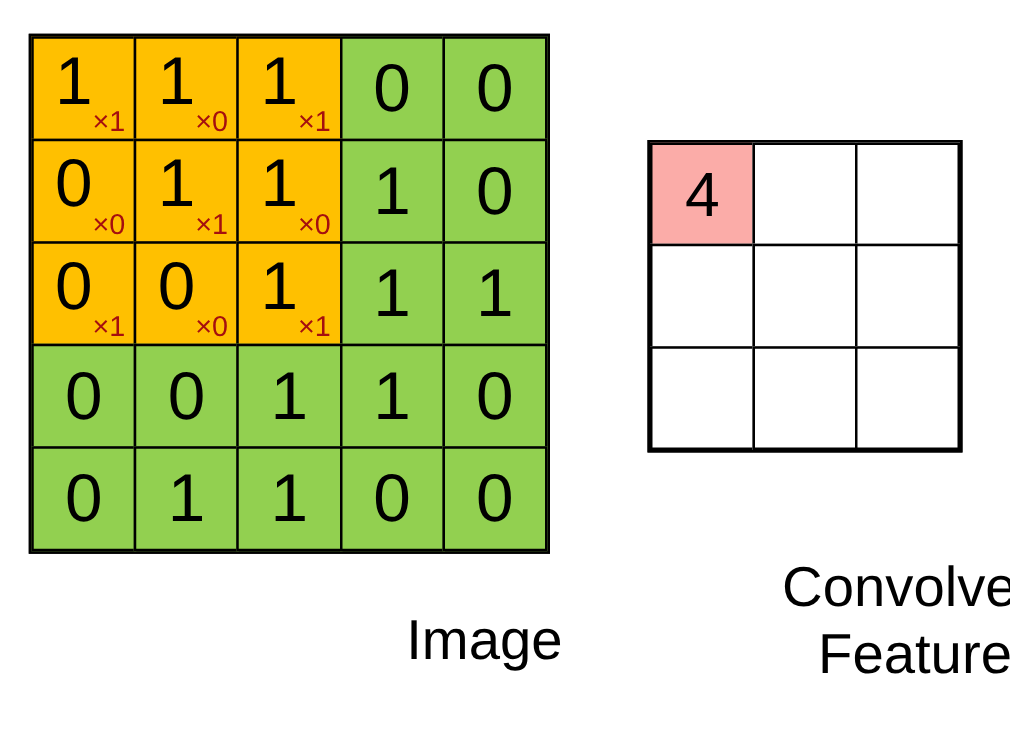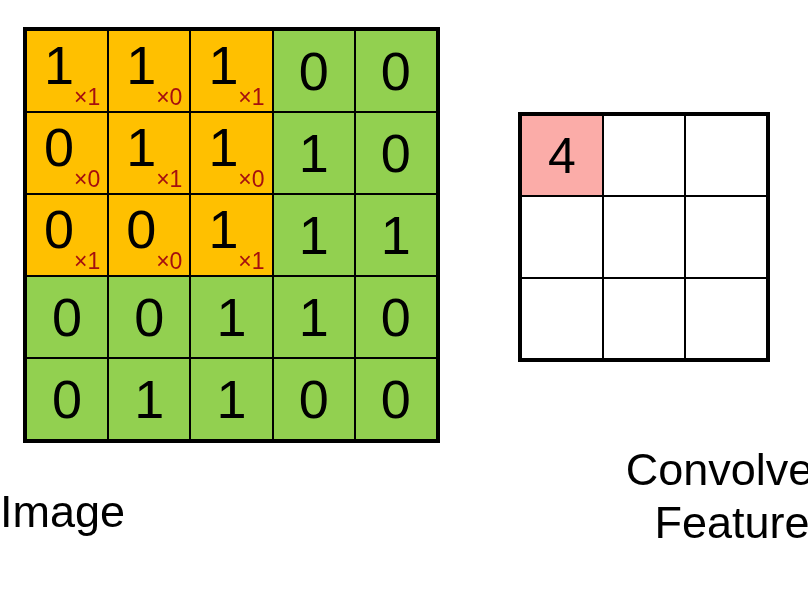--- a/index.html
+++ b/index.html
@@ -103,21 +103,21 @@
     position: absolute;
     color: #000000;
     font-size: 45px;
     line-height: 1.18;
     white-space: pre-line;
   }
   #image-caption {
     left: 0;
     top: 485px;
     width: 450px;
-    text-align: left;
+    text-align: right;
   }
   #feature-caption {
     left: 540px;
     top: 443px;
     width: 290px;
     text-align: center;
     margin-left: 47px;
   }
 </style>
 </head>

